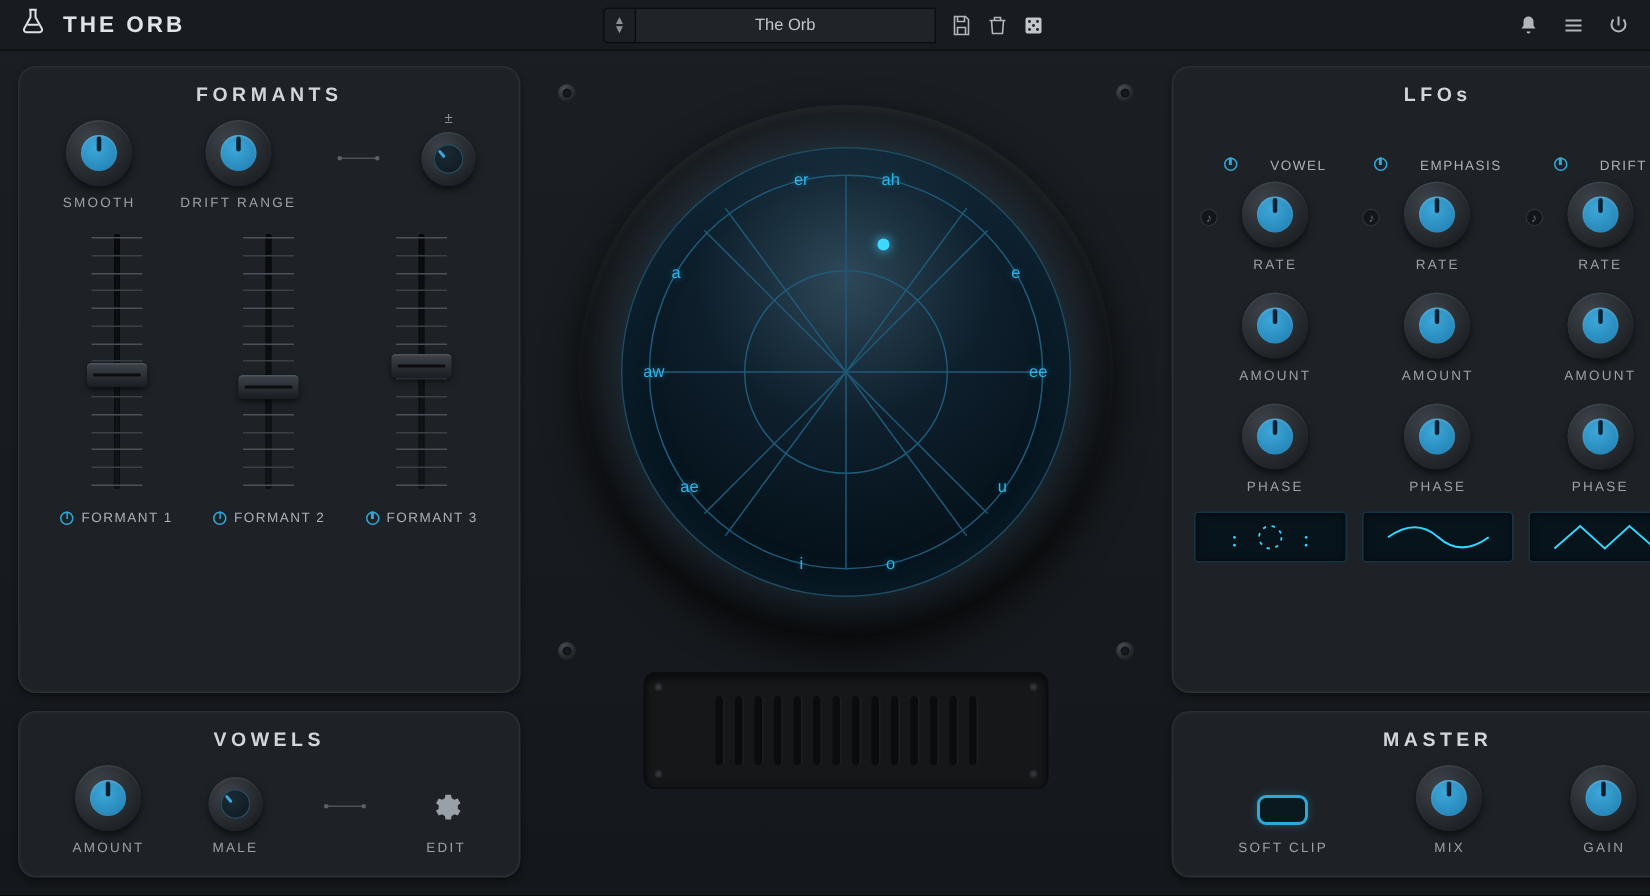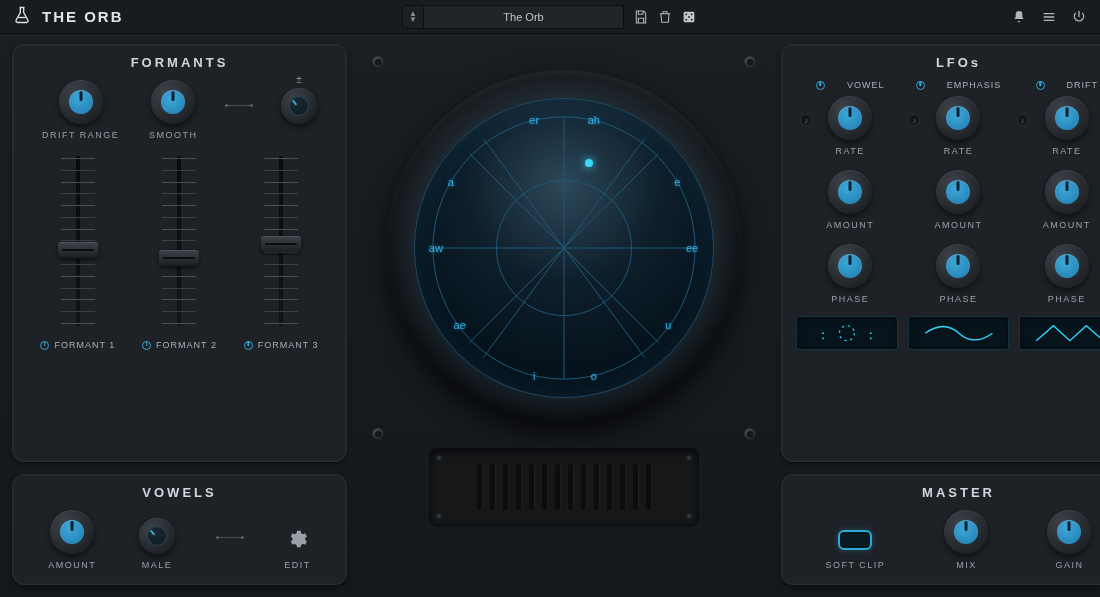--- a/index.html
+++ b/index.html
@@ -81,21 +81,21 @@
 .vlabel { position:absolute; font-size:11px; color:#2fb4e8; text-shadow:0 0 4px rgba(47,180,232,0.5); transform:translate(-50%,-50%); }
 .cursor-dot { position:absolute; width:8px; height:8px; border-radius:50%; background:#3dd8ff; box-shadow:0 0 8px #3dd8ff; }
 
 .grille { width:270px; height:78px; background:#151719; border:1px solid #0b0d10; border-radius:8px; position:relative; box-shadow: inset 0 2px 6px rgba(0,0,0,0.7); display:flex; align-items:center; justify-content:center; gap:8px; padding:0 26px; }
 .grille .slot { width:5px; height:46px; background:#0a0c0e; border-radius:3px; box-shadow: 1px 0 0 rgba(255,255,255,0.03); }
 .grille .dot { position:absolute; width:6px; height:6px; border-radius:50%; background:radial-gradient(#3a4046,#0d0f11); }
 .grille .dot.tl{top:6px;left:6px}.grille .dot.tr{top:6px;right:6px}.grille .dot.bl{bottom:6px;left:6px}.grille .dot.br{bottom:6px;right:6px}
 
 
 .lfos .hdr-row { display:grid; grid-template-columns:repeat(3,1fr); margin-bottom:6px; }
-.lfo-hdr { display:flex; align-items:flex-end; justify-content:center; gap:22px; font-size:9px; letter-spacing:1px; }
+.lfo-hdr { display:flex; align-items:flex-start; justify-content:center; gap:22px; font-size:9px; letter-spacing:1px;margin-top:25px; }
 .knob-grid { display:grid; grid-template-columns:repeat(3,1fr); row-gap:14px; }
 .knob-cell { display:flex; flex-direction:column; align-items:center; gap:6px; position:relative; }
 .note-indic { position:absolute; left:4px; top:18px; width:12px; height:12px; border-radius:50%; background:#12161a; border:1px solid #2a3036; display:flex; align-items:center; justify-content:center; font-size:8px; color:#6a7078; }
 
 .wave-row { display:grid; grid-template-columns:repeat(3,1fr); gap:10px; margin-top:12px; }
 .wave-disp { height:34px; background:#08141c; border:1px solid #143444; border-radius:3px; display:flex; align-items:center; justify-content:center; box-shadow:inset 0 0 6px rgba(0,0,0,0.6); }
 .wave-disp svg { width:80%; height:70%; }
 
 
 .master .row { display:flex; justify-content:space-around; align-items:flex-end; }
@@ -169,27 +169,27 @@
   <div class="main">
 
     <div class="col">
       <div class="panel" style="flex:1">
         <div class="panel-title">FORMANTS</div>
         <div class="formants-top">
           <div class="knob-wrap">
               <div class="knob">
                 <div class="cap"></div>
               </div>
+              <span class="lbl">SMOOTH</span>
+            </div>
+          <div class="knob-wrap">
+              <div class="knob">
+                <div class="cap"></div>
+              </div>
               <span class="lbl">DRIFT RANGE</span>
-            </div>
-          <div class="knob-wrap">
-              <div class="knob">
-                <div class="cap"></div>
-              </div>
-              <span class="lbl">SMOOTH</span>
             </div>
           <div class="conn"></div>
           <div class="knob-wrap pm-wrap">
               <span class="pm-symbol">±</span>
               <div class="knob sm dark">
                 <div class="cap"></div>
               </div>
               <span class="lbl">&nbsp;</span>
             </div>
         </div>

